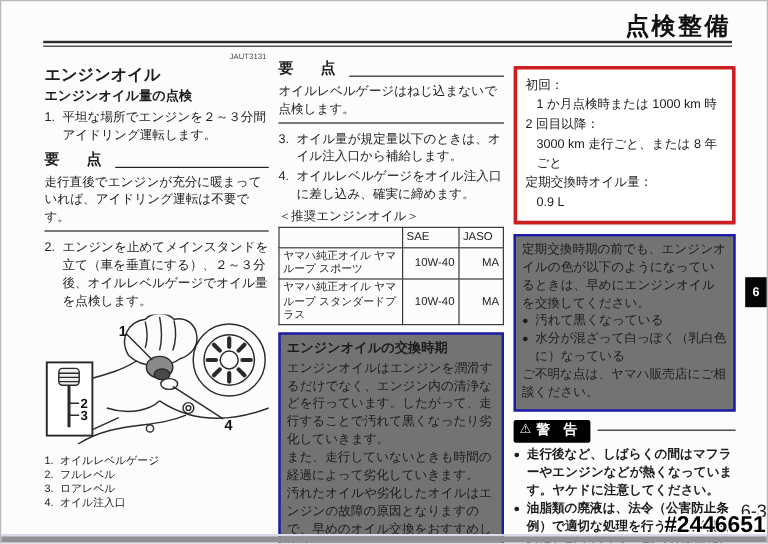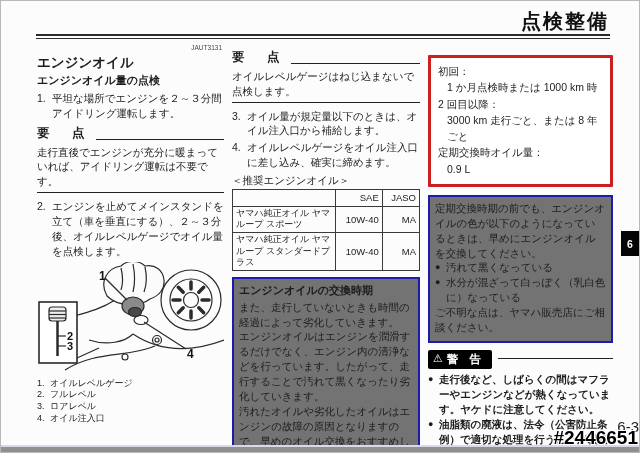--- a/index.html
+++ b/index.html
@@ -42,21 +42,21 @@
   .rule-b { border-bottom:1.3px solid #222; margin-top:3px; }
 
   .figure { margin-top:3px; }
   .legend { font-size:9px; line-height:1.3; margin-top:2px; }
   .legend-row { display:flex; }
   .legend-row .num { flex:none; width:13px; }
 
   .caption { margin:3px 0 1px; }
   table.oil { width:100%; border-collapse:collapse; font-size:9.5px; }
   table.oil th, table.oil td { border:1.2px solid #3a3a3a; padding:1px 3px; }
-  table.oil th { font-weight:normal; text-align:right; height:13px; }
+  table.oil th { font-weight:normal; text-align:left; height:13px; }
   td.name { font-size:9px; line-height:1.3; width:55%; text-align:left; }
   td.val { text-align:right; }
 
   .bluebox { border:2.5px solid #1c1caa; background:#737373; padding:4px 5px 6px; margin-top:6px; }
   .bluebox .bb-title { font-weight:bold; font-size:11px; margin-bottom:1px; }
   .redbox { border:3px solid #cc2020; background:#fff; padding:5px 7px 7px; line-height:1.55; border-radius:1px; }
   .rb-val { padding-left:9px; }
 
   .bullet { display:flex; }
   .bullet .dot { flex:none; width:11px; font-size:9px; padding-top:1px; }
@@ -233,22 +233,22 @@
         <tr>
           <td class="name">ヤマハ純正オイル ヤマループ スタンダードプラス</td>
           <td class="val">10W-40</td>
           <td class="val">MA</td>
         </tr>
       </tbody>
         </table>
 
       <div class="bluebox">
         <div class="bb-title">エンジンオイルの交換時期</div>
+        <p>エンジンオイルはエンジンを潤滑するだけでなく、エンジン内の清浄などを行っています。したがって、走行することで汚れて黒くなったり劣化していきます。</p>
         <p>また、走行していないときも時間の経過によって劣化していきます。</p>
-        <p>エンジンオイルはエンジンを潤滑するだけでなく、エンジン内の清浄などを行っています。したがって、走行することで汚れて黒くなったり劣化していきます。</p>
         <p>汚れたオイルや劣化したオイルはエンジンの故障の原因となりますので、早めのオイル交換をおすすめします。</p>
       </div>
     </div>
 
     <div class="col col3">
       <div class="redbox" style="margin-top:12px;">
         <div>初回：</div>
         <div class="rb-val">1 か月点検時または 1000 km 時</div>
         <div>2 回目以降：</div>
         <div class="rb-val">3000 km 走行ごと、または 8 年ごと</div>

